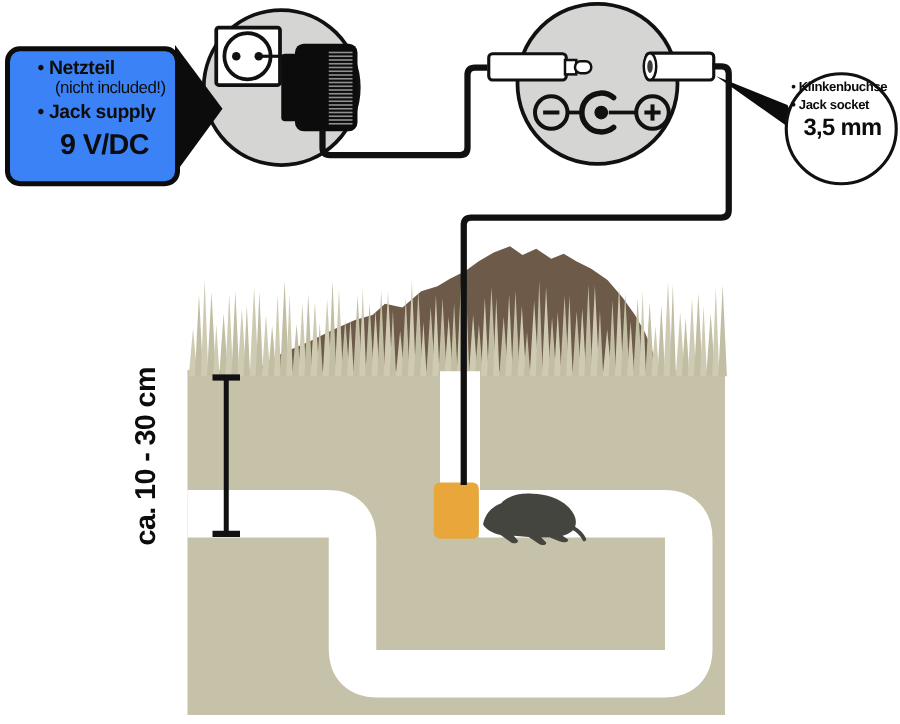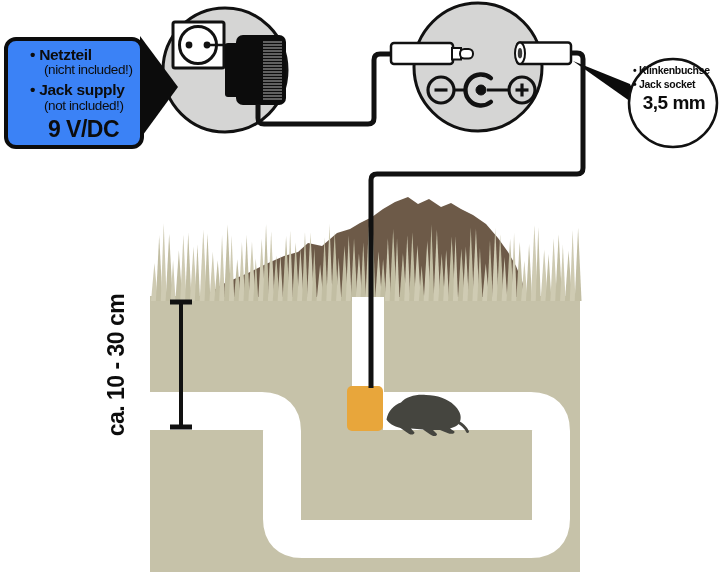--- a/index.html
+++ b/index.html
@@ -213,21 +213,20 @@
       </g>
 
       <circle cx="673" cy="103" r="44" fill="#fff" stroke="#111" stroke-width="2.5"></circle>
     </g>
   </svg>
 
   <div class="bubble">
     <div class="b-row"><span class="blt">•</span><span>Netzteil</span></div>
     <div class="b-note">(nicht included!)</div>
     <div class="b-row"><span class="blt">•</span><span>Jack supply</span></div>
-    <div class="b-note">(not included!)</div>
     <div class="b-volt">9 V/DC</div>
   </div>
 
   <div class="jackText">
     <div class="j-row"><span>•</span> <span>Klinkenbuchse</span></div>
     <div class="j-row"><span>•</span> <span>Jack socket</span></div>
     <div class="j-size">3,5 mm</div>
   </div>
 
   <div class="depth">ca. 10 - 30 cm</div>

